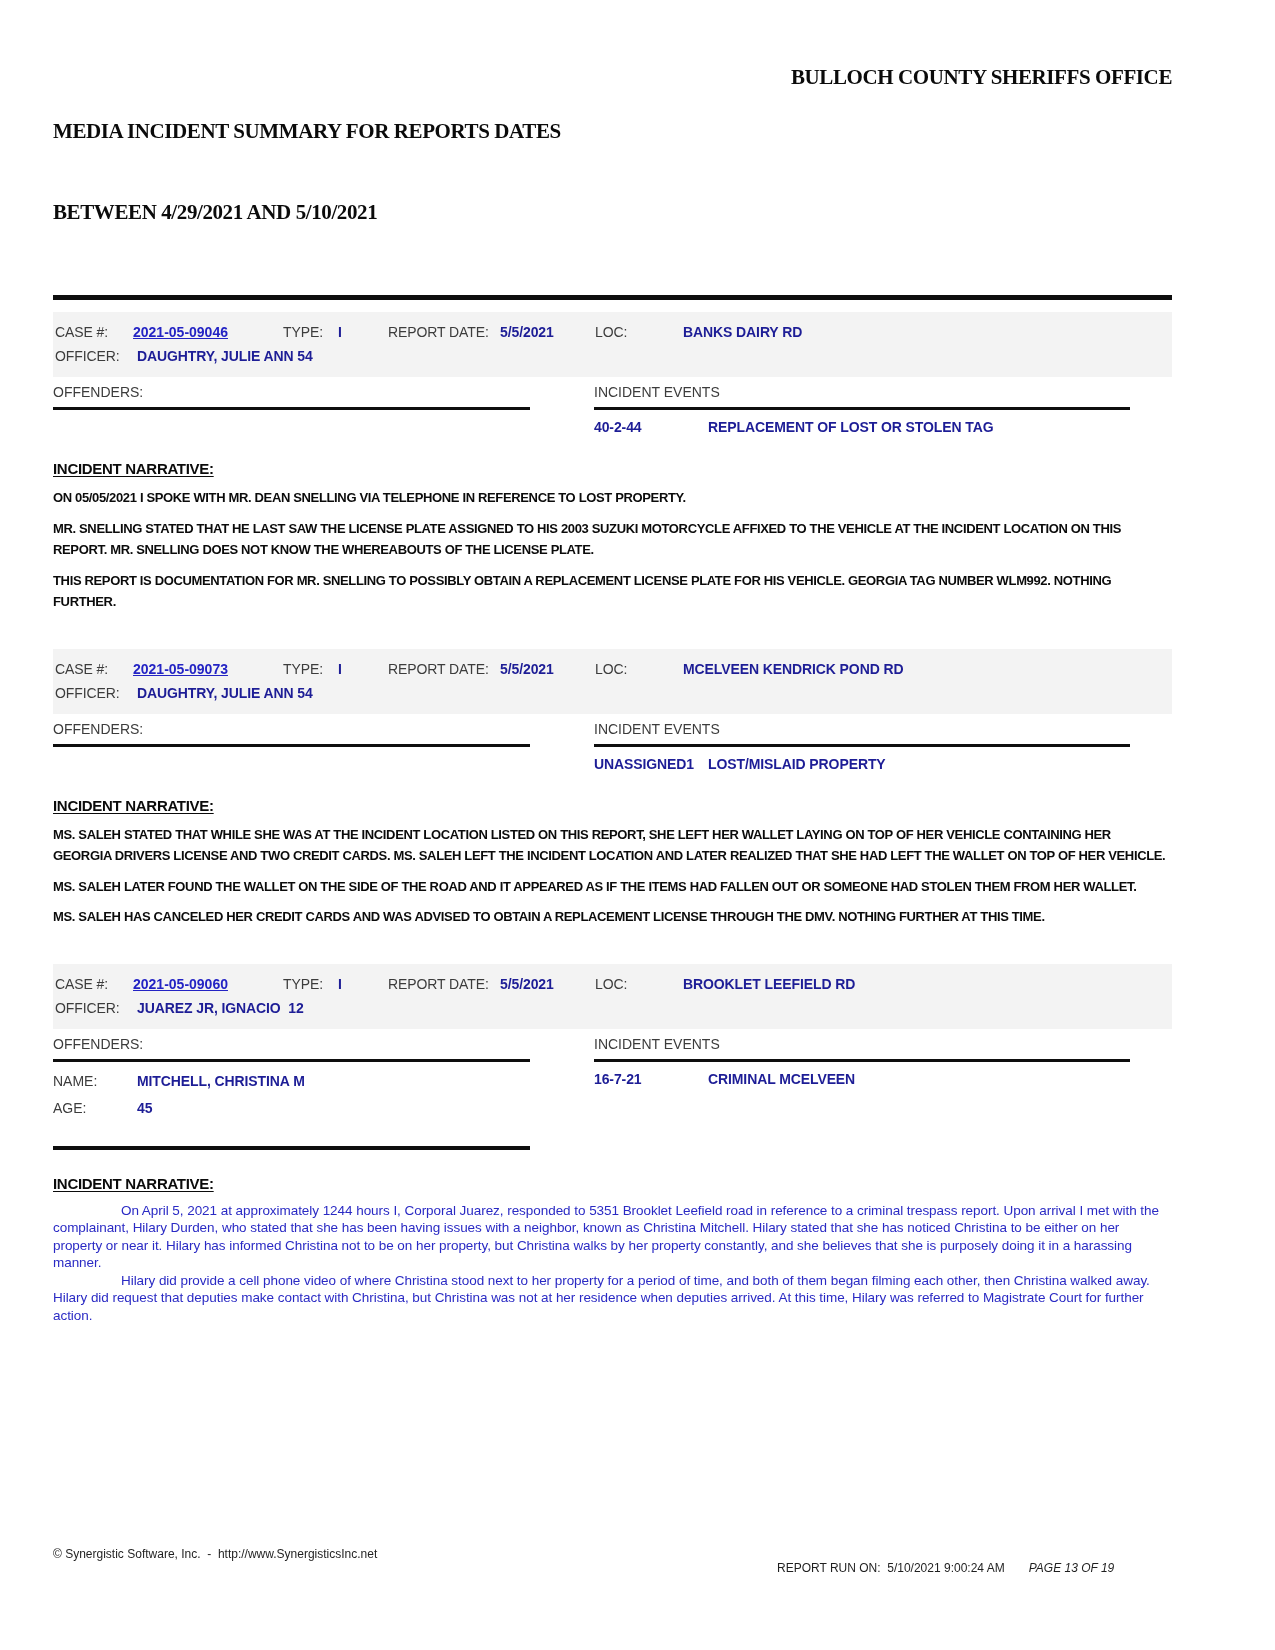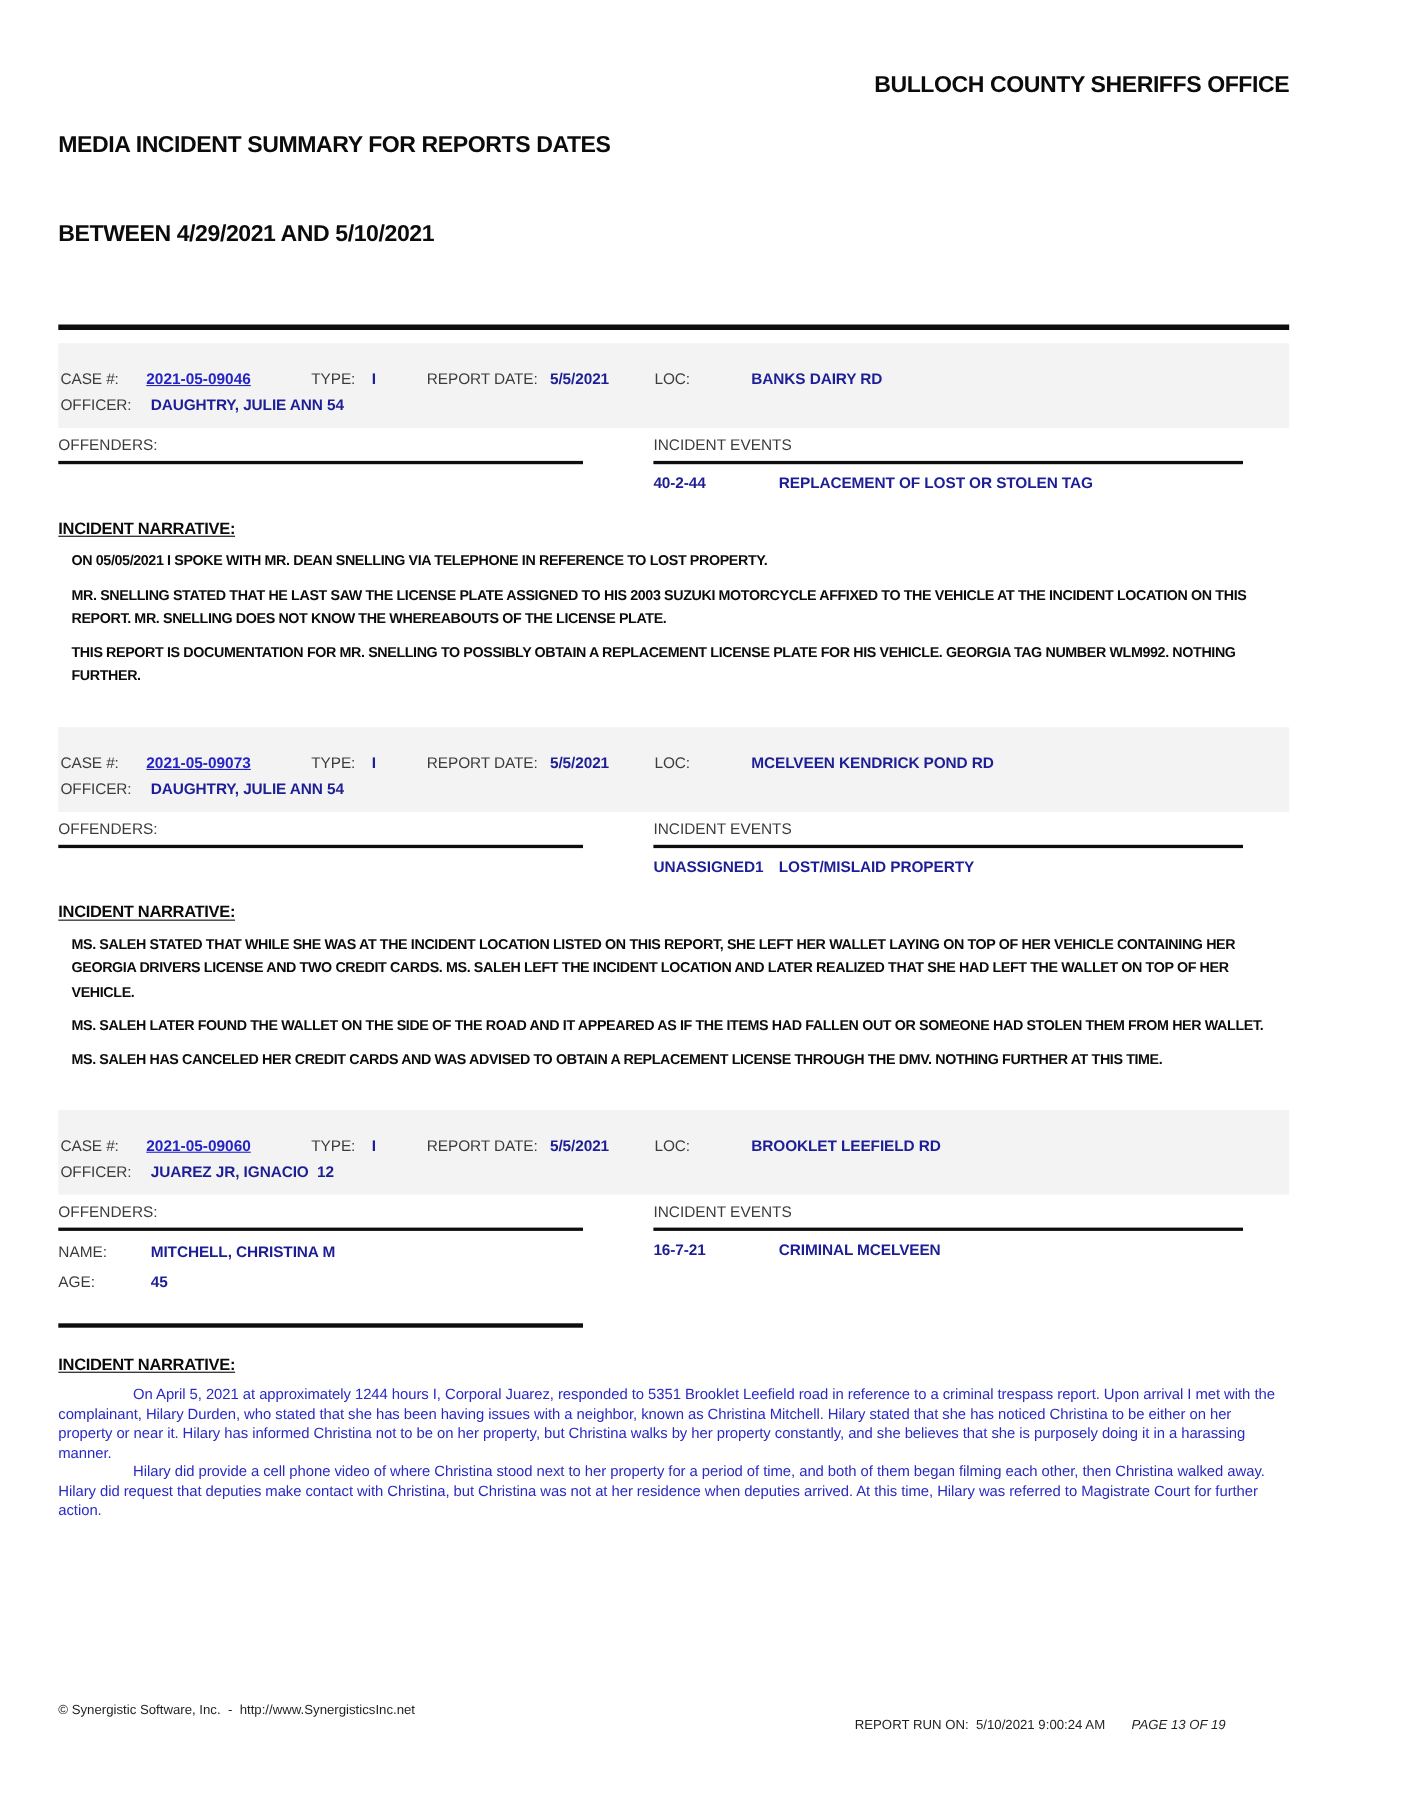--- a/index.html
+++ b/index.html
@@ -11,57 +11,57 @@
     --band:#f3f3f3;
   }
   *{box-sizing:border-box;}
   html,body{margin:0;padding:0;background:#fff;}
   body{font-family:"Liberation Sans", sans-serif;}
   .page{position:relative;width:1275px;height:1650px;background:#fff;overflow:hidden;}
   .content{padding:0 103px 0 53px;}
 
   
   .hdr{display:flex;justify-content:space-between;align-items:flex-start;padding-top:64px;}
-  .hdr-left,.hdr-right{font-weight:bold;font-size:21px;line-height:27px;letter-spacing:-0.4px;color:var(--ink);white-space:pre-wrap;}
+  .hdr-left,.hdr-right{font-weight:bold;font-size:21px;line-height:27px;letter-spacing:-0.4px;color:var(--ink);white-space:pre-wrap;font-family:Liberation Serif, serif;}
   .hdr-right{text-align:right;}
   .rule{height:5px;background:#0e0e0e;margin-top:15px;}
 
   
   .case + .case{margin-top:36px;}
   .band{background:var(--band);margin-top:12px;padding:8px 0 9px 2px;}
   .frow{display:flex;align-items:baseline;font-size:14px;line-height:24px;}
   .lbl{color:var(--label);letter-spacing:-0.1px;}
   .val{font-weight:bold;color:var(--navy);white-space:pre;letter-spacing:-0.1px;}
   .case-link{font-weight:bold;color:var(--link);text-decoration:underline;white-space:pre;cursor:pointer;}
   .w-caselbl{width:78px;}
   .w-casenum{width:150px;}
   .w-type{width:55px;}
   .w-typeval{width:50px;}
-  .w-rd{width:112px;margin-top:12px;}
+  .w-rd{width:112px;}
   .w-date{width:95px;}
   .w-loclbl{width:88px;}
   .w-officer{width:82px;}
 
   
   .cols{display:flex;margin-top:7px;align-items:flex-start;}
   .col-left{width:477px;}
   .col-right{margin-left:64px;flex:1;}
   .sec-lbl{font-size:14px;line-height:17px;color:var(--label);}
   .uline{height:3px;background:#0e0e0e;margin-top:6px;}
   .col-right .uline{width:536px;}
   .event-row{display:flex;margin-top:9px;font-size:14px;font-weight:bold;color:var(--navy);letter-spacing:-0.1px;}
   .ev-code{width:114px;flex:none;}
   .off-row{display:flex;font-size:14px;line-height:16px;margin-top:11px;align-items:flex-end;}
   .off-lbl{width:84px;color:var(--label);}
   .sep{height:4px;background:#0e0e0e;margin-top:30px;width:477px;}
 
   
   .narr-h{font-size:15px;font-weight:bold;color:var(--ink);text-decoration:underline;text-underline-offset:2px;
           margin:25px 0 10px 0;letter-spacing:-0.3px;}
-  .narr{margin:0 0 9px 12px;}
+  .narr{margin:0 0 9px 0;}
   .narr.caps{font-size:13px;font-weight:bold;color:var(--ink);line-height:21.5px;letter-spacing:-0.35px;}
   .narr.blue{font-size:13.5px;font-weight:normal;color:var(--blue-narr);line-height:17.5px;text-indent:68px;margin:0;letter-spacing:-0.05px;}
 
   
   .footer{position:absolute;top:1547px;left:0;width:100%;font-size:12px;color:#1f1f1f;}
   .f-left{position:absolute;left:53px;white-space:pre;}
   .f-right{position:absolute;left:757px;white-space:pre;}
   .f-page{margin-left:24px;font-style:italic;}
 </style>
 </head>

